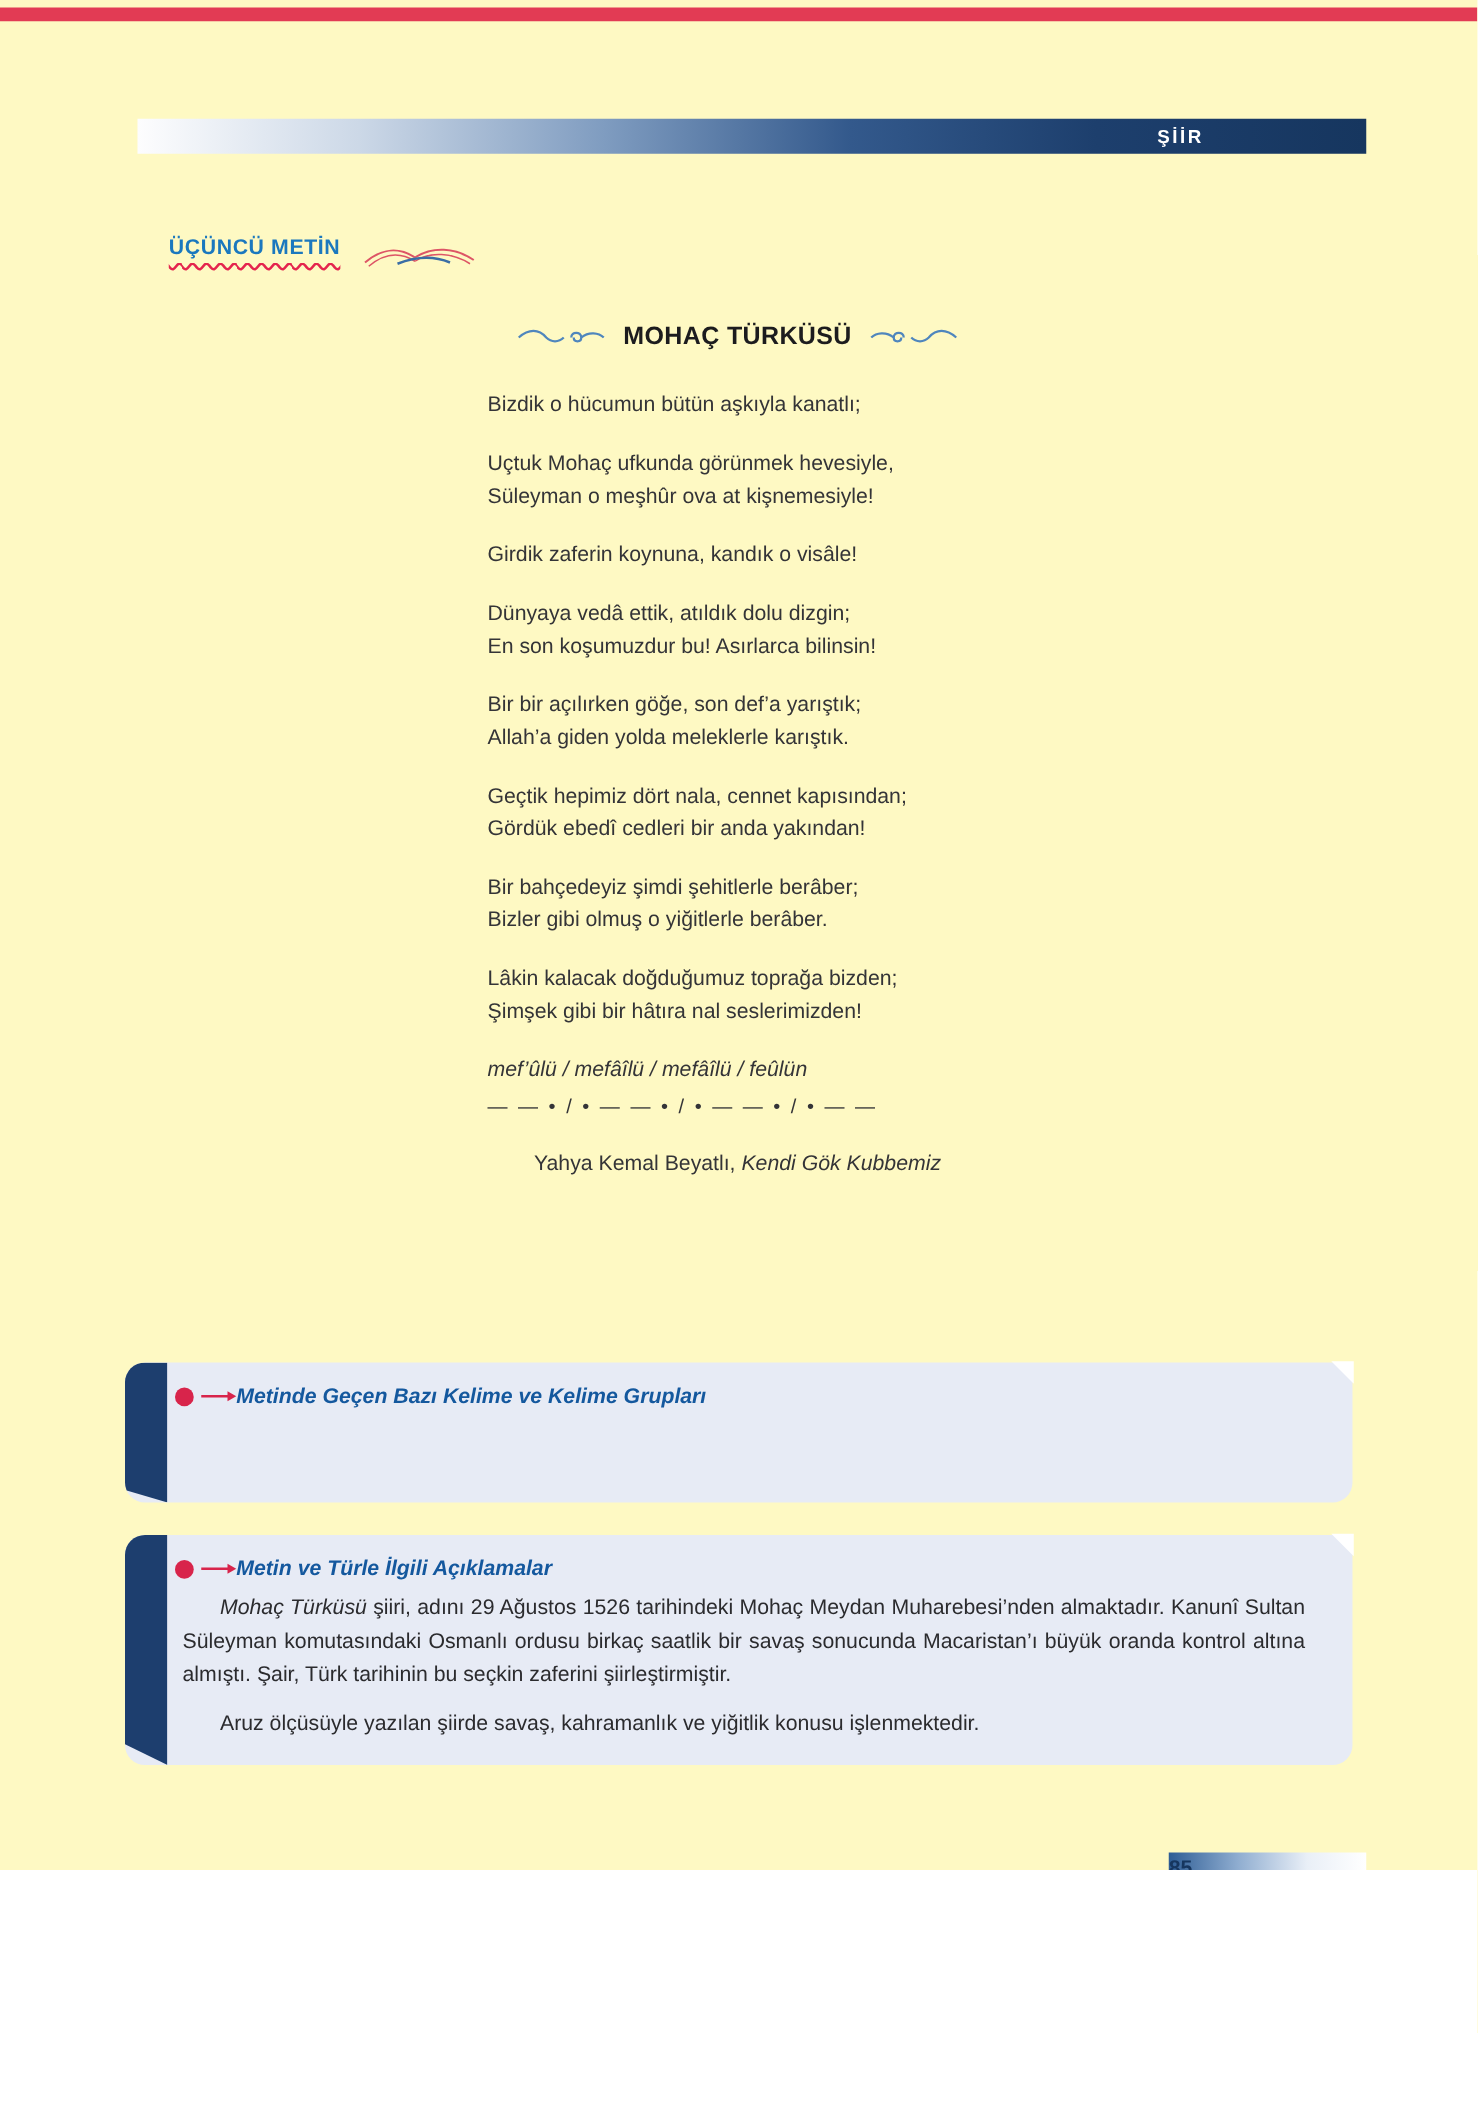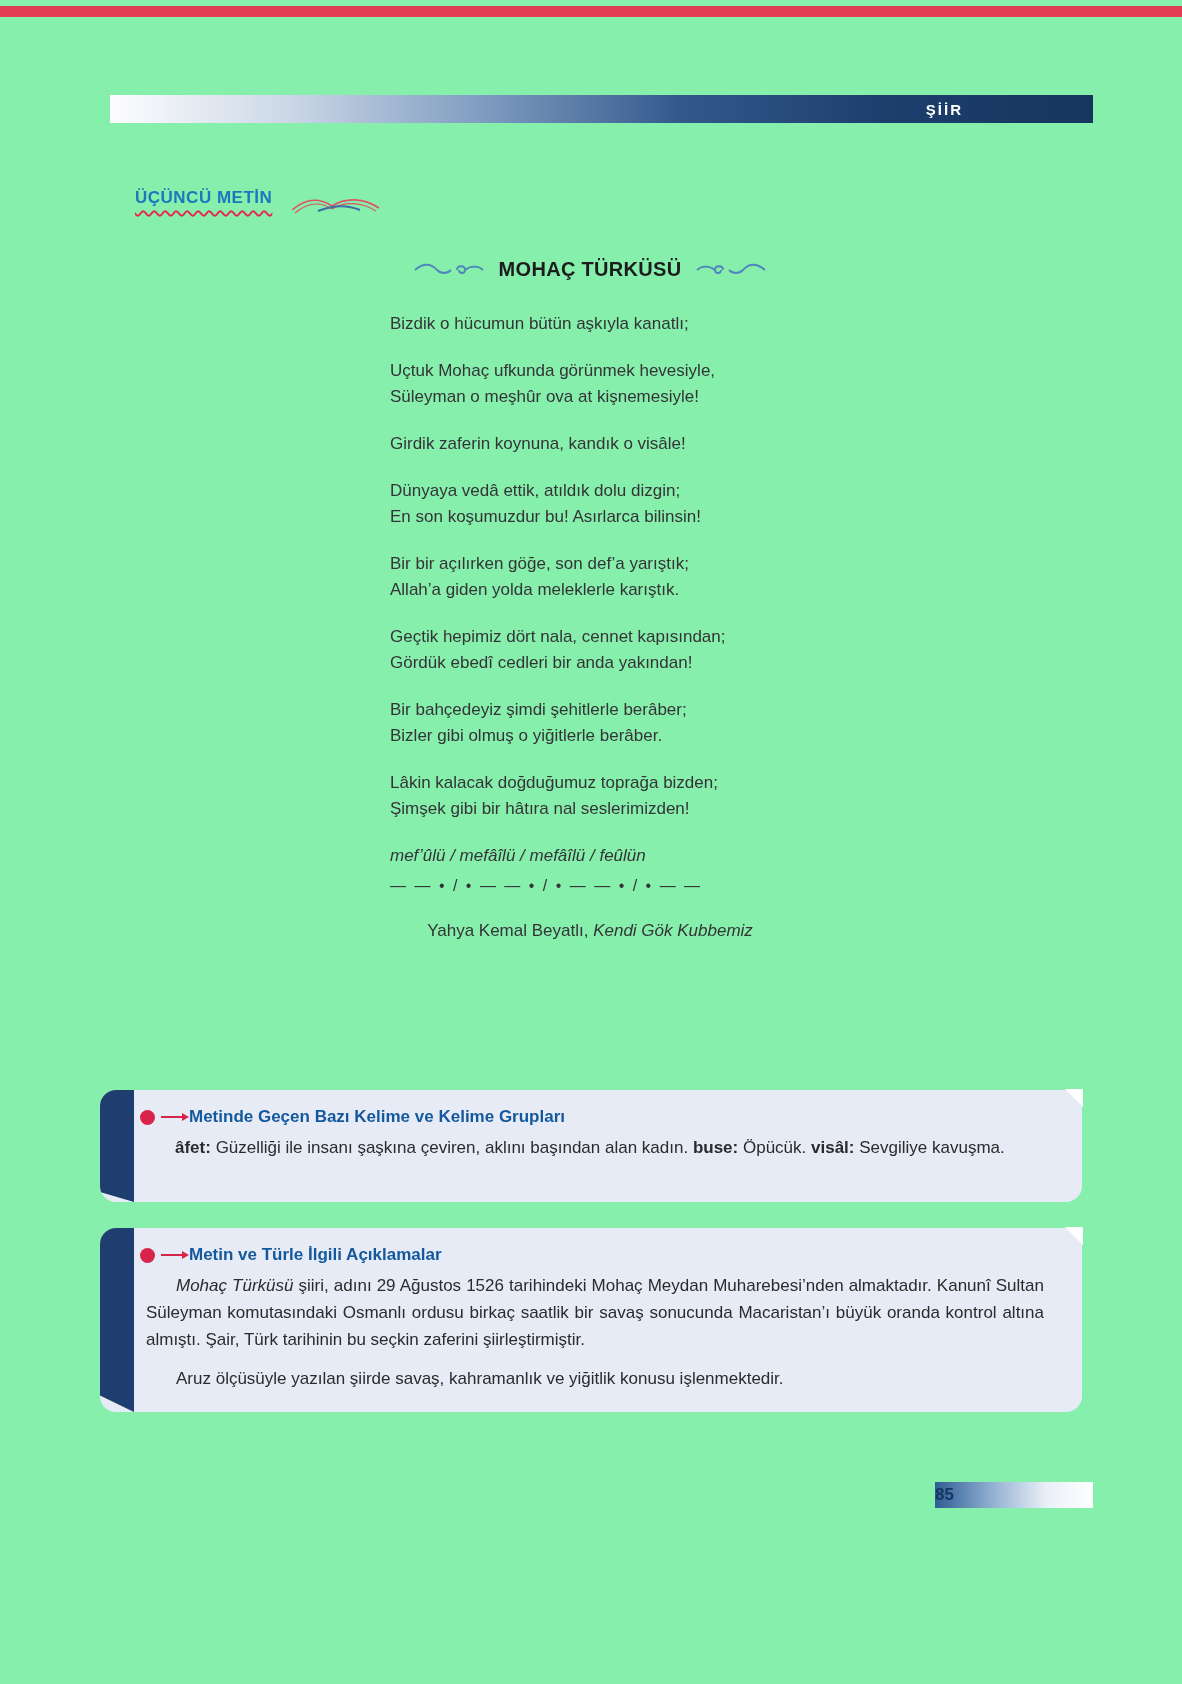--- a/index.html
+++ b/index.html
@@ -1,19 +1,19 @@
 <!DOCTYPE html>
 <html><head>
 <meta charset="utf-8">
 <style>
   * { margin:0; padding:0; box-sizing:border-box; }
   html,body { background:#ffffff; }
   body { font-family:"Liberation Sans", sans-serif; }
   .page {
-    position:relative; width:1182px; height:1684px; background:#86efac;
+    position:relative; width:1182px; height:1496px; background:#fef9c3;
     overflow:hidden; margin:0 auto;
   }
   .top-band {
     position:absolute; top:6px; left:0; width:100%; height:11px;
     background:#e23b54;
   }
   .header-bar {
     position:absolute; left:110px; top:95px; width:983px; height:28px;
     background:linear-gradient(to right,#fdfdfe 0%,#ccd8e7 18%,#7f9cc0 38%,#33598c 58%,#1d3f6d 78%,#16365f 100%);
     display:flex; align-items:center; justify-content:flex-end;
@@ -57,21 +57,21 @@
     background:#1d3e6e; border-radius:16px 0 0 16px;
     clip-path:polygon(0 0,100% 0,100% 100%,0 91%);
   }
   .info-box::after { 
     content:""; position:absolute; right:-1px; top:-1px;
     border-top:18px solid #ffffff; border-left:18px solid transparent;
   }
   .vocab-box { top:1090px; height:112px; }
   .expl-box  { top:1228px; height:184px; }
   .box-title-row {
-    display:flex; align-items:center; padding:17px 0 0 40px; gap:6px;
+    display:flex; align-items:center; padding:17px 0 0 40px; gap:6px;font-style:italic;
   }
   .bullet {
     width:15px; height:15px; border-radius:50%; background:#d8244b; flex:0 0 auto;
   }
   .arrow { position:relative; width:22px; height:2px; background:#d8244b; flex:0 0 auto; }
   .arrow::after {
     content:""; position:absolute; right:-6px; top:-3px;
     border-left:7px solid #d8244b; border-top:4px solid transparent; border-bottom:4px solid transparent;
   }
   .box-title { color:#14589e; font-weight:bold; font-size:17px; }
@@ -165,28 +165,20 @@
     <p class="prosody">— — • / • — — • / • — — • / • — —</p>
     <p class="attribution"><span>Yahya Kemal Beyatlı, </span><em>Kendi Gök Kubbemiz</em></p>
   </div>
 
   <div class="info-box vocab-box">
     <div class="box-title-row">
       <span class="bullet"></span>
       <span class="arrow"></span>
       <span class="box-title">Metinde Geçen Bazı Kelime ve Kelime Grupları</span>
     </div>
-    <p class="box-body vocab-body">
-      <b>âfet:</b>
-      <span>Güzelliği ile insanı şaşkına çeviren, aklını başından alan kadın.</span>
-      <b>buse:</b>
-      <span>Öpücük.</span>
-      <b>visâl:</b>
-      <span>Sevgiliye kavuşma.</span>
-    </p>
   </div>
 
   <div class="info-box expl-box">
     <div class="box-title-row">
       <span class="bullet"></span>
       <span class="arrow"></span>
       <span class="box-title">Metin ve Türle İlgili Açıklamalar</span>
     </div>
     <p class="box-body expl-p1"><em>Mohaç Türküsü</em><span> şiiri, adını 29 Ağustos 1526 tarihindeki Mohaç Meydan Muharebesi’nden almaktadır. Kanunî Sultan Süleyman komutasındaki Osmanlı ordusu birkaç saatlik bir savaş sonucunda Macaristan’ı büyük oranda kontrol altına almıştı. Şair, Türk tarihinin bu seçkin zaferini şiirleştirmiştir.</span></p>
     <p class="box-body expl-p2">Aruz ölçüsüyle yazılan şiirde savaş, kahramanlık ve yiğitlik konusu işlenmektedir.</p>

